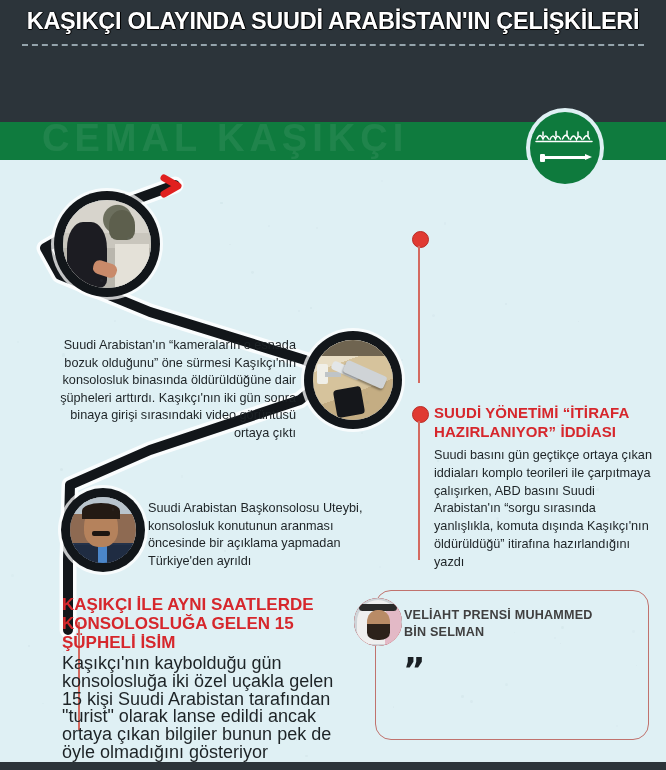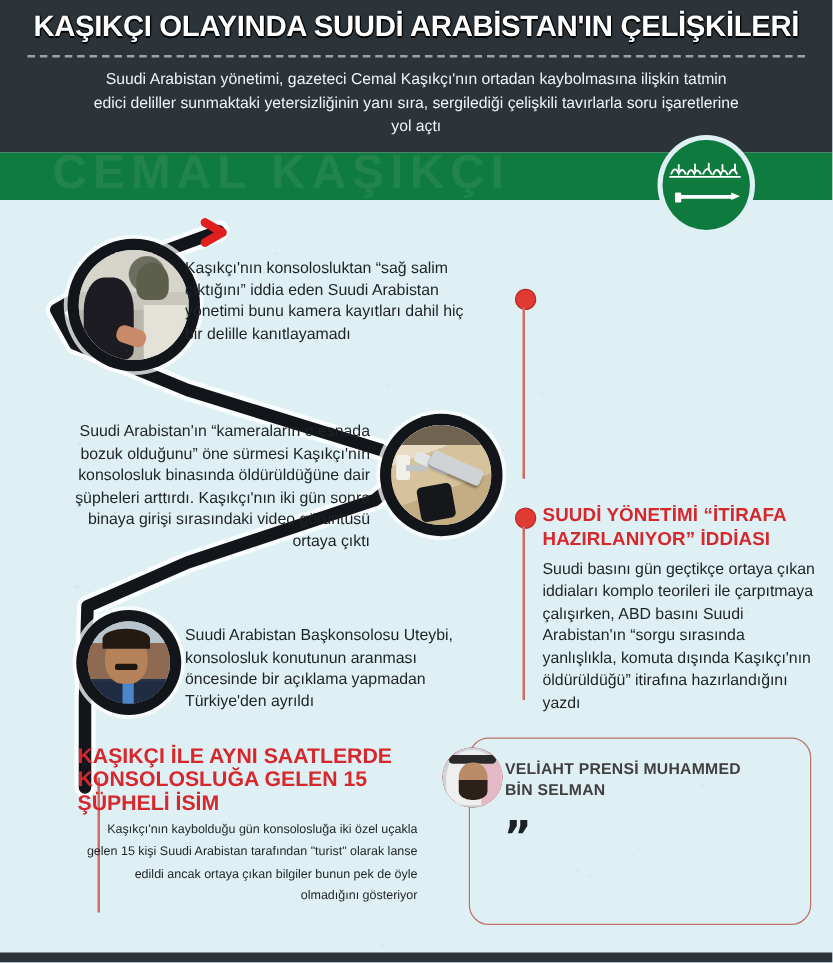--- a/index.html
+++ b/index.html
@@ -142,21 +142,21 @@
   #b1{left:434px;top:291px;width:215px;}
 
   #dot2{left:412px;top:406px;}
   #line2{left:418px;top:421px;height:139px;}
   #h2{left:434px;top:403px;width:230px;}
   #b2{left:434px;top:447px;width:218px;}
 
   
   #lineL{left:78px;top:622px;width:1.5px;height:108px;background:#d46a60;position:absolute;}
   #h3{left:62px;top:595px;width:260px;color:#d6272c;font-weight:bold;font-size:17px;line-height:19px;position:absolute;}
-  #b3{left:62px;top:655px;width:272px;color:#1d2326;font-size:10px;line-height:17.8px;position:absolute;text-align:right;}
+  #b3{left:62px;top:655px;width:272px;color:#1d2326;font-size:18px;line-height:17.8px;position:absolute;}
 
   
   .quote-card{
     position:absolute;left:375px;top:590px;width:272px;height:148px;
     border:1.6px solid #c0726d;border-radius:16px;background:transparent;
   }
   .quote-name{
     position:absolute;left:404px;top:607px;width:210px;
     color:#404040;font-weight:bold;font-size:12.6px;line-height:16.5px;
     letter-spacing:.2px;
@@ -179,21 +179,20 @@
   .speck{position:absolute;background:rgba(120,150,160,.18);border-radius:50%;}
 </style>
 </head>
 <body>
 
 <div id="page">
 
   <div class="header">
     <div class="header-title">KAŞIKÇI OLAYINDA SUUDİ ARABİSTAN'IN ÇELİŞKİLERİ</div>
     <div class="header-rule"></div>
-    <div class="header-sub">Suudi Arabistan yönetimi, gazeteci Cemal Kaşıkçı'nın ortadan kaybolmasına ilişkin tatmin edici deliller sunmaktaki yetersizliğinin yanı sıra, sergilediği çelişkili tavırlarla soru işaretlerine yol açtı</div>
   </div>
 
   <div class="band">
     <div class="band-ghost">CEMAL KAŞIKÇI</div>
   </div>
 
   <div class="flag-badge">
     <svg class="shahada" viewBox="0 0 124 40">
       <g fill="none" stroke="#ffffff" stroke-width="3" stroke-linecap="round">
         <path d="M6 26 q6 -14 12 0 q5 -12 11 0"></path>
@@ -243,21 +242,20 @@
   <div class="photo" id="photo3">
     <div class="inner">
       <div class="f-suit"></div>
         <div class="f-tie"></div>
       <div class="f-face"></div>
         <div class="f-hair"></div>
         <div class="f-mus"></div>
     </div>
   </div>
 
-  <div class="txt" id="t1">Kaşıkçı'nın konsolosluktan “sağ salim çıktığını” iddia eden Suudi Arabistan yönetimi bunu kamera kayıtları dahil hiç bir delille kanıtlayamadı</div>
   <div class="txt" id="t2">Suudi Arabistan'ın “kameraların o esnada bozuk olduğunu” öne sürmesi Kaşıkçı'nın konsolosluk binasında öldürüldüğüne dair şüpheleri arttırdı. Kaşıkçı'nın iki gün sonra binaya girişi sırasındaki video görüntüsü ortaya çıktı</div>
   <div class="txt" id="t3">Suudi Arabistan Başkonsolosu Uteybi, konsolosluk konutunun aranması öncesinde bir açıklama yapmadan Türkiye'den ayrıldı</div>
 
   <div class="pin-dot" id="dot1"></div>
   <div class="pin-line" id="line1"></div>
 
   <div class="pin-dot" id="dot2"></div>
   <div class="pin-line" id="line2"></div>
   <div class="pin-head" id="h2">SUUDİ YÖNETİMİ “İTİRAFA HAZIRLANIYOR” İDDİASI</div>
   <div class="pin-body" id="b2">Suudi basını gün geçtikçe ortaya çıkan iddiaları komplo teorileri ile çarpıtmaya çalışırken, ABD basını Suudi Arabistan'ın “sorgu sırasında yanlışlıkla, komuta dışında Kaşıkçı'nın öldürüldüğü” itirafına hazırlandığını yazdı</div>

